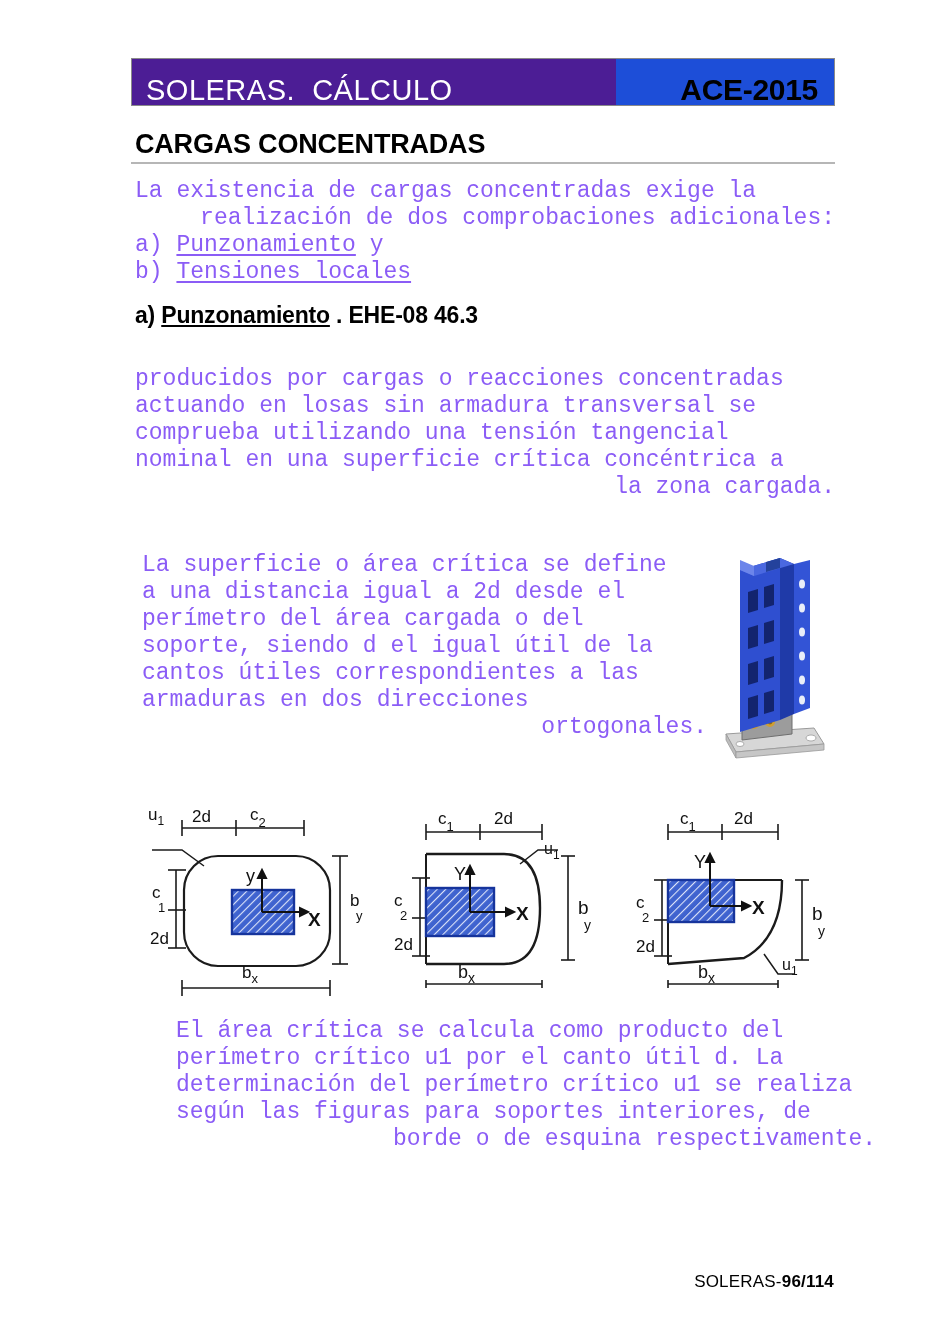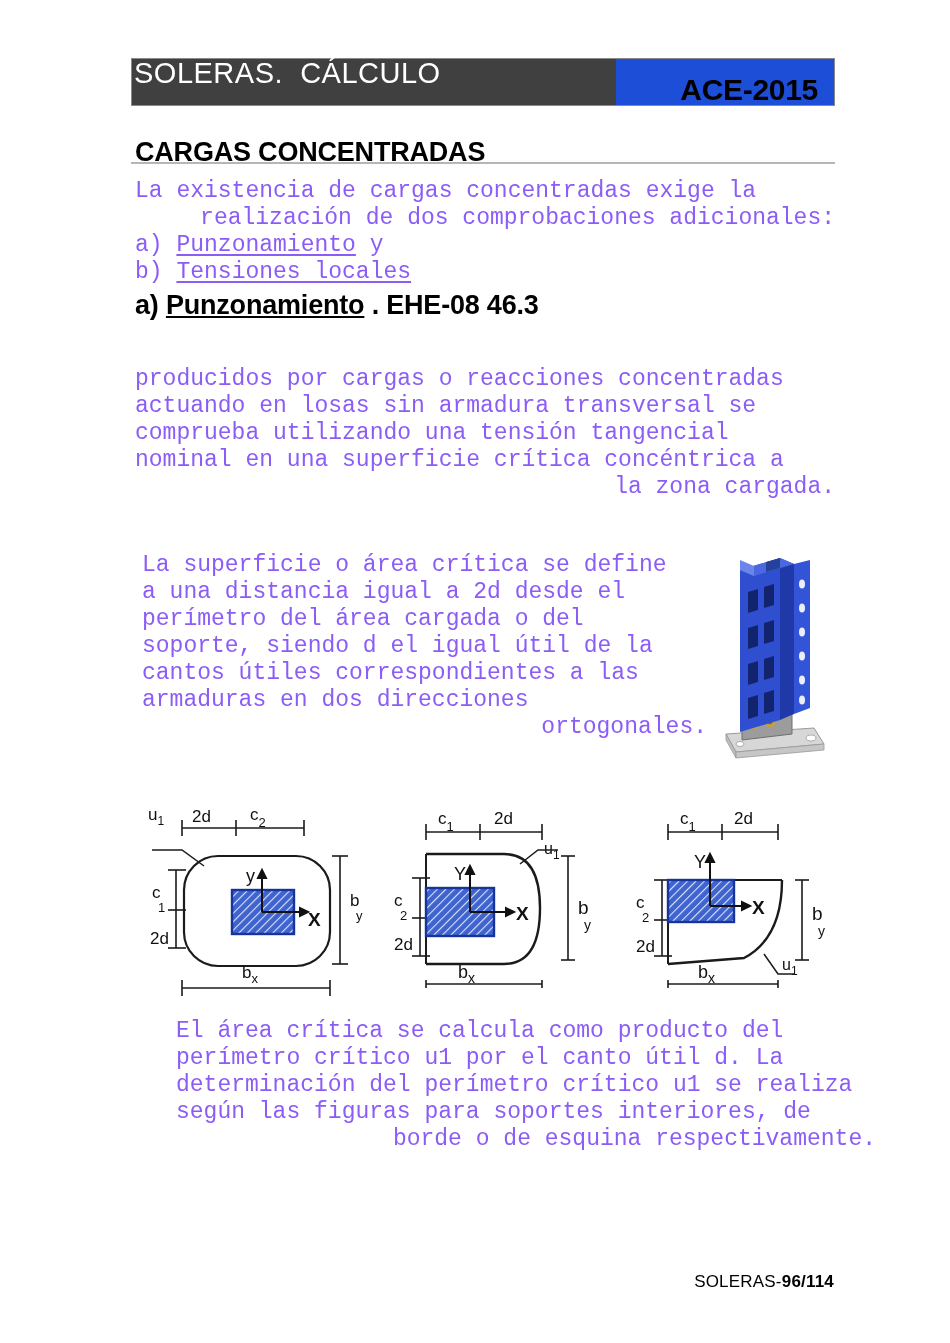--- a/index.html
+++ b/index.html
@@ -30,25 +30,25 @@
     left: 131px;
     top: 58px;
     width: 704px;
     height: 48px;
     border: 1px solid #8a8a8a;
     box-sizing: border-box;
     display: flex;
     background: #ffffff;
   }
   .header-left {
-    background: #404040;
+    background: #4c1d95;
     width: 484px;
     display: flex;
-    align-items: flex-start;
-    padding-left: 2px;
+    align-items: flex-end;
+    padding-left: 14px;
     box-sizing: border-box;
   }
   .header-left-text {
     color: #ffffff;
     font-size: 29px;
     font-weight: 400;
     letter-spacing: 0.5px;
     line-height: 1;
     white-space: pre;
   }
@@ -66,21 +66,21 @@
     font-size: 30px;
     font-weight: bold;
     letter-spacing: -0.3px;
     line-height: 1;
   }
 
   
   .page-title {
     position: absolute;
     left: 135px;
-    top: 138px;
+    top: 130px;
     font-size: 27px;
     font-weight: bold;
     letter-spacing: -0.2px;
     line-height: 1.05;
     text-align: right;
   }
   .title-rule {
     position: absolute;
     left: 131px;
     top: 162px;
@@ -107,22 +107,22 @@
     left: 135px;
     top: 178px;
     width: 700px;
   }
   .list-line { text-align: left; }
   .u { text-decoration: underline; text-underline-offset: 3px; }
 
   .section-heading {
     position: absolute;
     left: 135px;
-    top: 290px;
-    font-size: 27px;
+    top: 302px;
+    font-size: 23px;
     font-weight: bold;
     letter-spacing: -0.2px;
   }
   .section-heading .u { text-decoration: underline; text-underline-offset: 2px; }
 
   #resist-para {
     left: 135px;
     top: 366px;
     width: 700px;
   }

